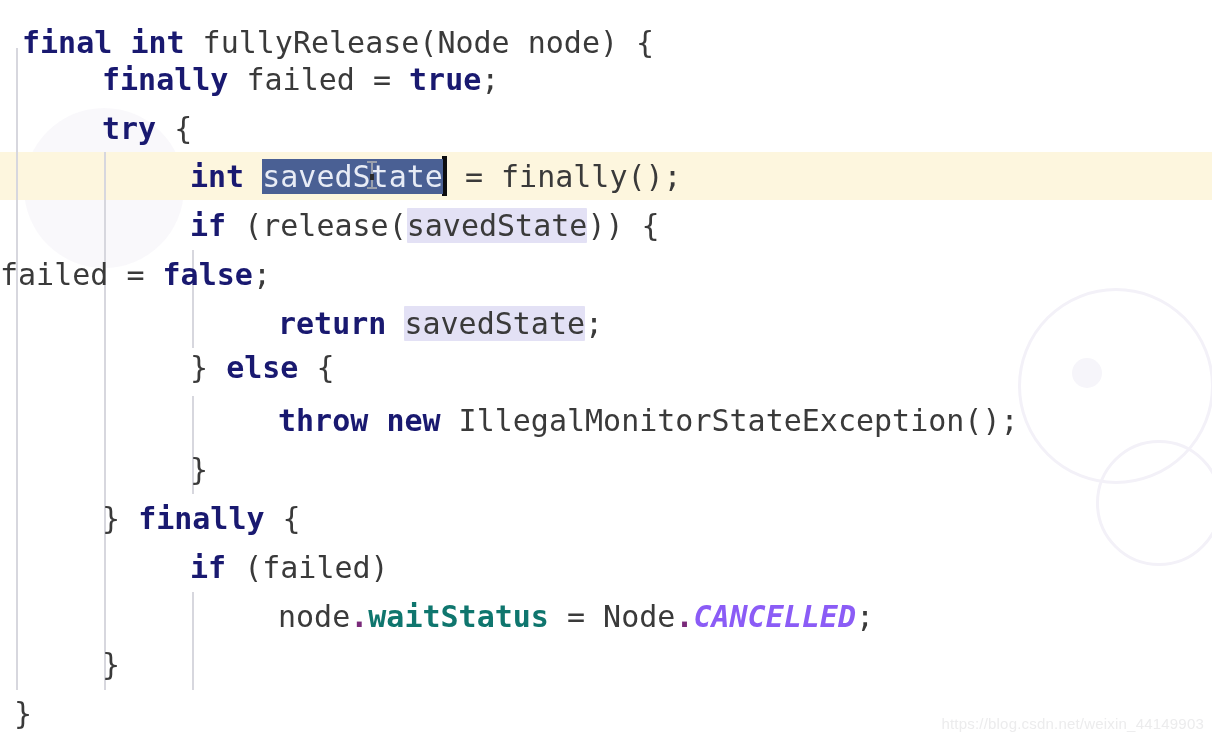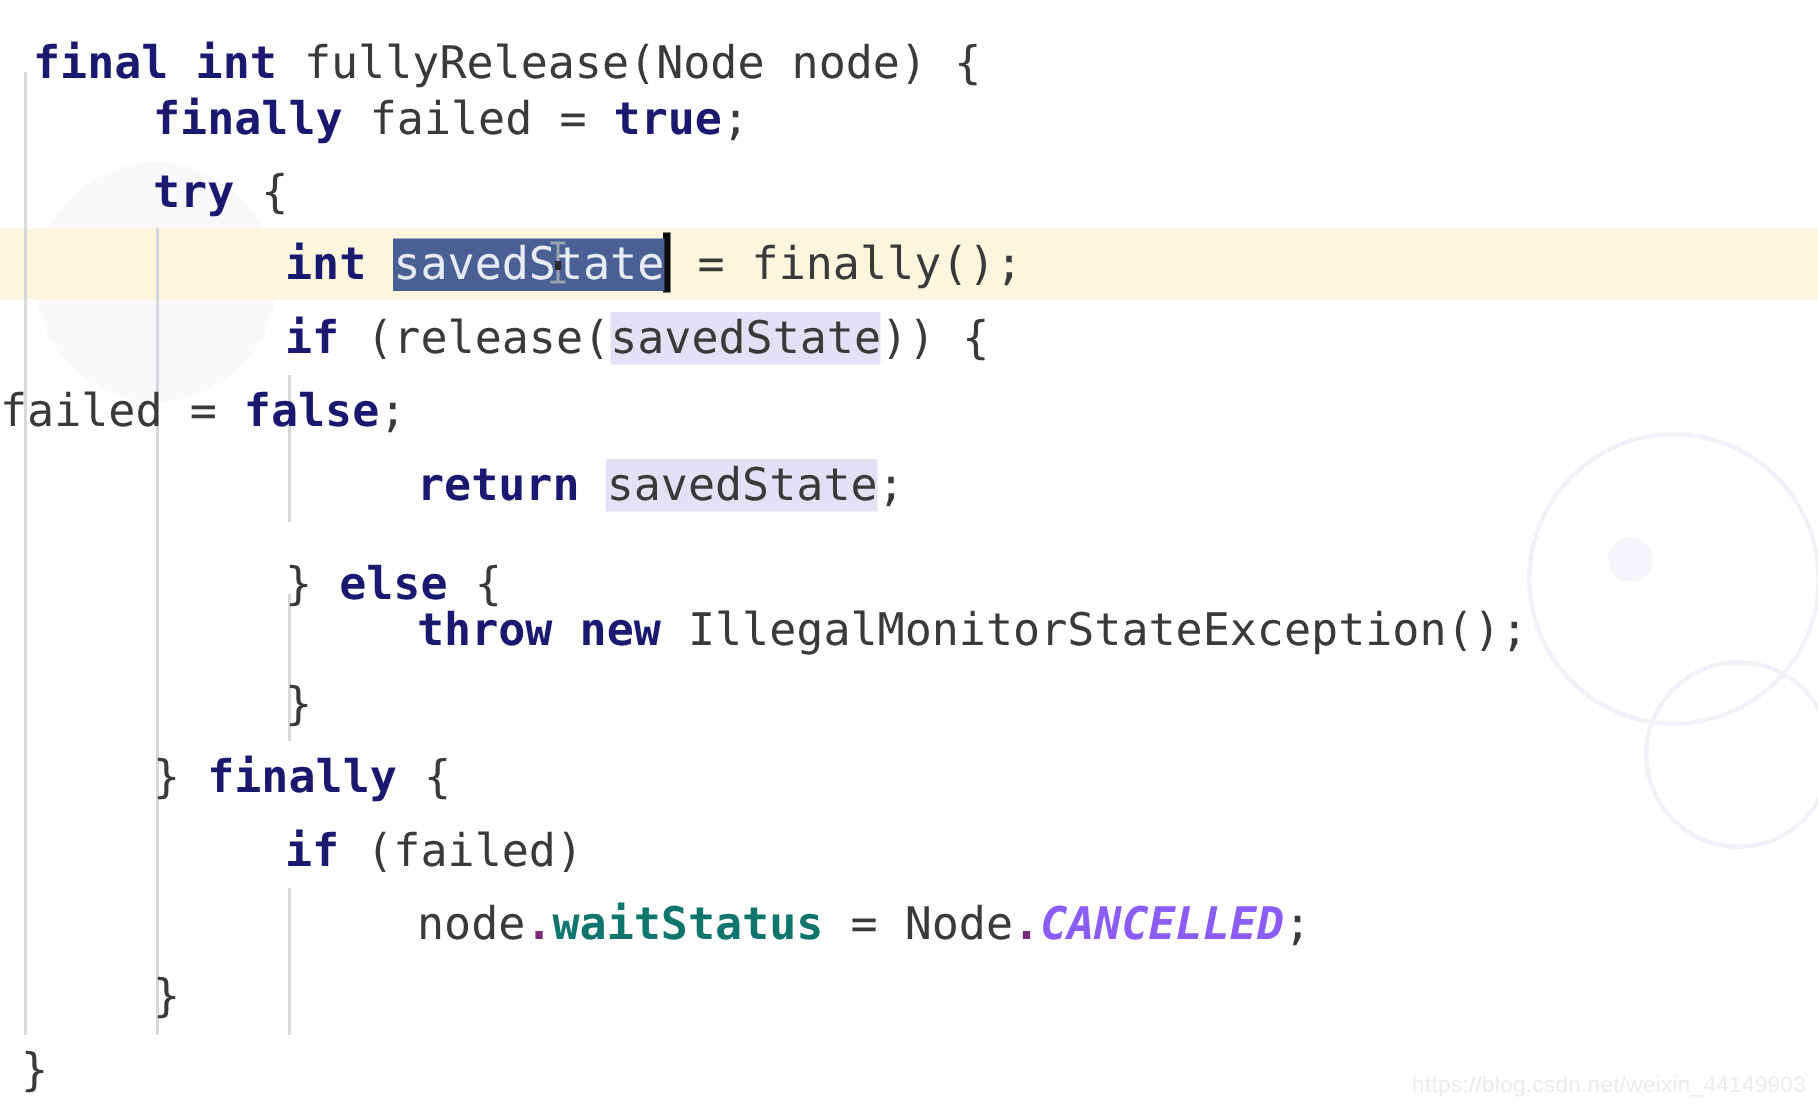--- a/index.html
+++ b/index.html
@@ -157,21 +157,21 @@
       <div class="indent-guide" style="left: 192px; top: 592px; height: 98px; background: rgb(215, 215, 222);"></div>
     </div>
   <div class="code" id="code-layer">
       <div class="line" style="top: 6px; padding-left: 22px; box-sizing: border-box; margin-top: 12px;"><span class="tok kw">final</span><span class="tok punct"> </span><span class="tok kw">int</span><span class="tok ident"> fullyRelease(Node node) {</span></div>
       <div class="line" style="top: 54.8px; padding-left: 102px; box-sizing: border-box;"><span class="tok kw">finally</span><span class="tok ident"> failed = </span><span class="tok kw">true</span><span class="tok punct">;</span></div>
       <div class="line" style="top: 103.6px; padding-left: 102px; box-sizing: border-box;"><span class="tok kw">try</span><span class="tok ident"> {</span></div>
       <div class="line" style="top: 152.4px; padding-left: 190px; box-sizing: border-box;"><span class="tok kw">int</span><span class="tok ident"> </span><span class="tok ident sel">savedState</span><span class="caret" style="background: rgb(13, 13, 16);"></span><span class="tok ident"> = finally();</span></div>
       <div class="line" style="top: 201.2px; padding-left: 190px; box-sizing: border-box;"><span class="tok kw">if</span><span class="tok ident"> (release(</span><span class="tok ident usage">savedState</span><span class="tok ident">)) {</span></div>
       <div class="line" style="top: 250px; box-sizing: border-box;"><span class="tok ident">failed = </span><span class="tok kw">false</span><span class="tok punct">;</span></div>
       <div class="line" style="top: 298.8px; padding-left: 278px; box-sizing: border-box;"><span class="tok kw">return</span><span class="tok ident"> </span><span class="tok ident usage">savedState</span><span class="tok punct">;</span></div>
-      <div class="line" style="top: 365px; padding-left: 190px; box-sizing: border-box;"><span class="tok ident">} </span><span class="tok kw">else</span><span class="tok ident"> {</span></div>
+      <div class="line" style="top: 343px; padding-left: 190px; box-sizing: border-box;"><span class="tok ident">} </span><span class="tok kw">else</span><span class="tok ident"> {</span></div>
       <div class="line" style="top: 396.4px; padding-left: 278px; box-sizing: border-box;"><span class="tok kw">throw</span><span class="tok ident"> </span><span class="tok kw">new</span><span class="tok ident"> IllegalMonitorStateException();</span></div>
       <div class="line" style="top: 445.2px; padding-left: 190px; box-sizing: border-box;"><span class="tok ident">}</span></div>
       <div class="line" style="top: 494px; padding-left: 102px; box-sizing: border-box;"><span class="tok ident">} </span><span class="tok kw">finally</span><span class="tok ident"> {</span></div>
       <div class="line" style="top: 542.8px; padding-left: 190px; box-sizing: border-box;"><span class="tok kw">if</span><span class="tok ident"> (failed)</span></div>
       <div class="line" style="top: 591.6px; padding-left: 278px; box-sizing: border-box;"><span class="tok ident">node</span><span class="tok dot">.</span><span class="tok field">waitStatus</span><span class="tok ident"> = Node</span><span class="tok dot">.</span><span class="tok const">CANCELLED</span><span class="tok punct">;</span></div>
       <div class="line" style="top: 640.4px; padding-left: 102px; box-sizing: border-box;"><span class="tok ident">}</span></div>
       <div class="line" style="top: 689.2px; padding-left: 14px; box-sizing: border-box;"><span class="tok ident">}</span></div>
     </div>
 
   <svg class="ibeam" width="16" height="30" viewBox="0 0 16 30" style="left:364px; top:160px;">

